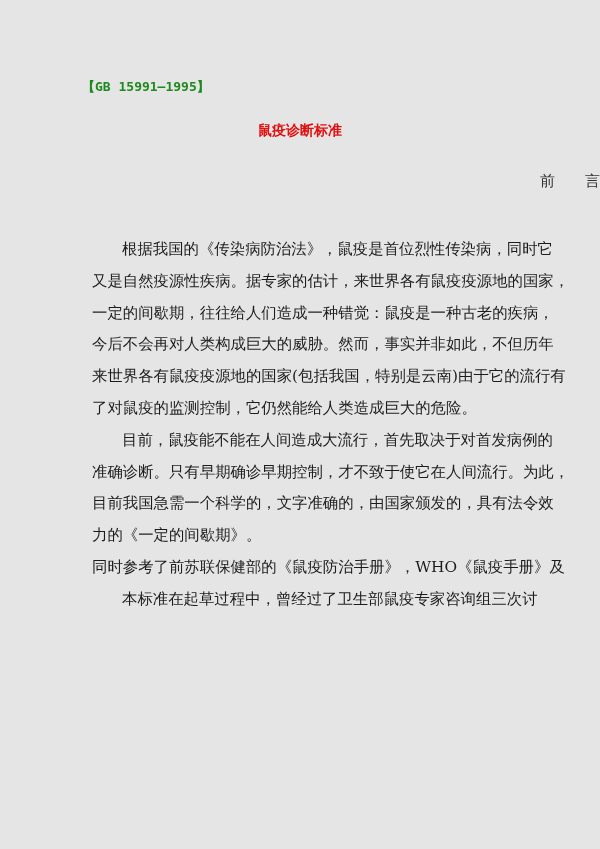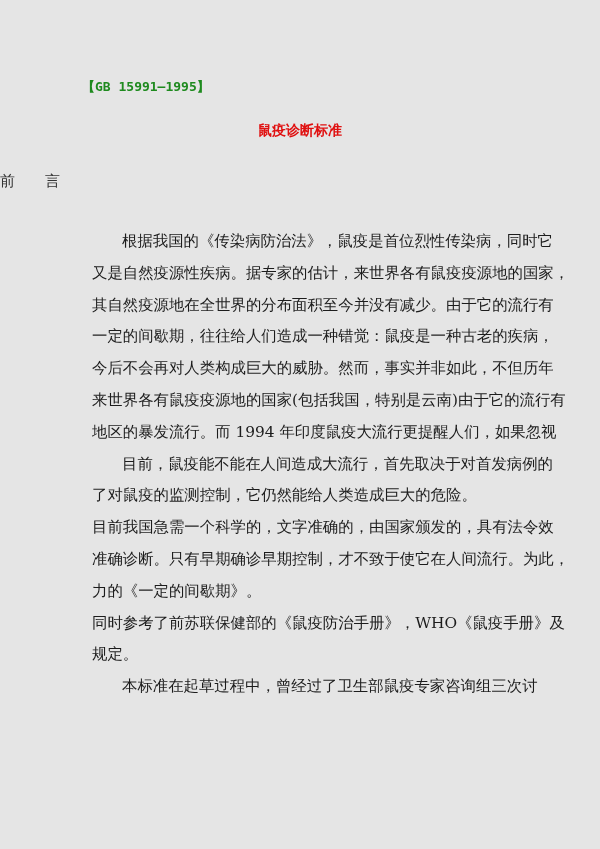--- a/index.html
+++ b/index.html
@@ -43,29 +43,29 @@
       font-size: 14px;
       font-weight: bold;
       color: #e01010;
       white-space: nowrap;
     }
     .section-title {
       position: absolute;
       left: 0;
       width: 600px;
       top: 172px;
-      text-align: left;
+      text-align: right;
       font-size: 15px;
       color: #333333;
       white-space: pre;
     }
     .body {
       position: absolute;
       left: 92px;
-      top: 226px;
+      top: 234px;
       width: 420px;
     }
     .line {
       height: 31.8px;
       line-height: 31.8px;
       font-size: 15.4px;
       white-space: nowrap;
       overflow: visible;
       color: #1c1c1c;
     }
@@ -77,27 +77,24 @@
 <body>
 
 <div class="page">
   <div class="std-code">【GB 15991—1995】</div>
   <div class="doc-title">鼠疫诊断标准</div>
   <div class="section-title">前　　言</div>
 
   <div class="body">
     <div class="line indent">根据我国的《传染病防治法》，鼠疫是首位烈性传染病，同时它</div>
     <div class="line">又是自然疫源性疾病。据专家的估计，来世界各有鼠疫疫源地的国家，</div>
-    <div class="line">其自然疫源地在全世界的分布面积至今并没有减少。由于它的流行有</div>
     <div class="line">一定的间歇期，往往给人们造成一种错觉：鼠疫是一种古老的疾病，</div>
     <div class="line">今后不会再对人类构成巨大的威胁。然而，事实并非如此，不但历年</div>
     <div class="line">来世界各有鼠疫疫源地的国家(包括我国，特别是云南)由于它的流行有</div>
-    <div class="line">地区的暴发流行。而 1994 年印度鼠疫大流行更提醒人们，如果忽视</div>
+    <div class="line">了对鼠疫的监测控制，它仍然能给人类造成巨大的危险。</div>
     <div class="line indent">目前，鼠疫能不能在人间造成大流行，首先取决于对首发病例的</div>
-    <div class="line">了对鼠疫的监测控制，它仍然能给人类造成巨大的危险。</div>
+    <div class="line">准确诊断。只有早期确诊早期控制，才不致于使它在人间流行。为此，</div>
     <div class="line">目前我国急需一个科学的，文字准确的，由国家颁发的，具有法令效</div>
-    <div class="line">准确诊断。只有早期确诊早期控制，才不致于使它在人间流行。为此，</div>
     <div class="line">力的《一定的间歇期》。</div>
     <div class="line">同时参考了前苏联保健部的《鼠疫防治手册》，WHO《鼠疫手册》及</div>
-    <div class="line">规定。</div>
     <div class="line indent">本标准在起草过程中，曾经过了卫生部鼠疫专家咨询组三次讨</div>
   </div>
 </div>
 
 </body></html>

